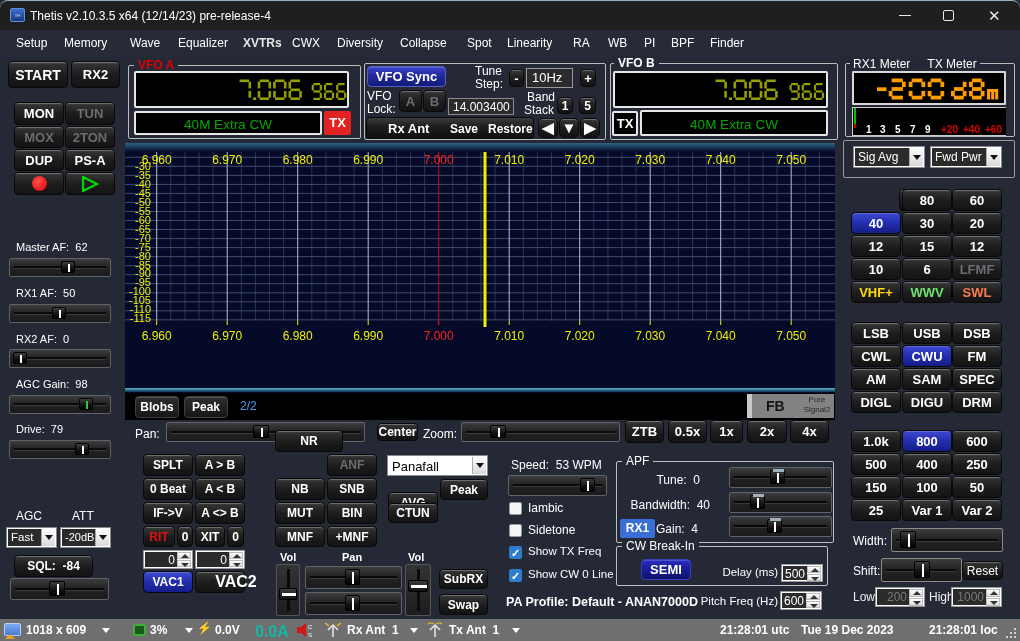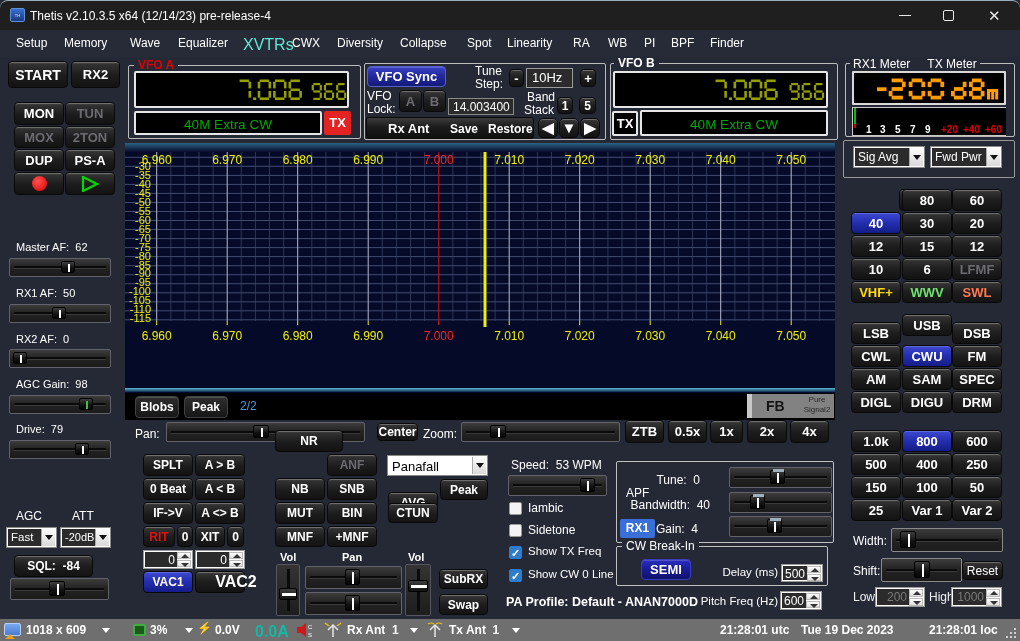--- a/index.html
+++ b/index.html
@@ -11,21 +11,21 @@
 <div class="A" style="left:10px;top:8px;width:15px;height:14px;background:linear-gradient(180deg,#3a6fd0,#1a3a80);border:1px solid #6090d8;border-radius:2px;color:#cfe0ff;font-size:4px;text-align:center;line-height:14px;">TH</div>
 <div class="A" style="left:30px;top:9px;font-size:12px;color:#fff;font-weight:400;white-space:nowrap;">Thetis v2.10.3.5 x64 (12/14/23) pre-release-4</div>
 <div class="A" style="left:899px;top:15px;width:12px;height:1px;background:#e8e8e8;"></div>
 <div class="A" style="left:943px;top:10px;width:11px;height:11px;border:1px solid #e8e8e8;border-radius:2px;"></div>
 <div class="A" style="left:988px;top:8px;color:#e8e8e8;font-size:15px;font-weight:400;line-height:15px;">✕</div>
 <div class="A" style="left:0px;top:30px;width:1020px;height:27px;background:#272b37;"></div>
 <div class="A" style="left:16px;top:36px;font-size:12px;color:#fff;font-weight:400;white-space:nowrap;">Setup</div>
 <div class="A" style="left:64px;top:36px;font-size:12px;color:#fff;font-weight:400;white-space:nowrap;">Memory</div>
 <div class="A" style="left:130px;top:36px;font-size:12px;color:#fff;font-weight:400;white-space:nowrap;">Wave</div>
 <div class="A" style="left:178px;top:36px;font-size:12px;color:#fff;font-weight:400;white-space:nowrap;">Equalizer</div>
-<div class="A" style="left:243px;top:36px;font-size:16px;color:#5eead4;font-weight:400;white-space:nowrap;">XVTRs</div>
+<div class="A" style="left:243px;top:36px;font-size:12px;color:#e5e5e5;font-weight:700;white-space:nowrap;">XVTRs</div>
 <div class="A" style="left:292px;top:36px;font-size:12px;color:#fff;font-weight:400;white-space:nowrap;">CWX</div>
 <div class="A" style="left:337px;top:36px;font-size:12px;color:#fff;font-weight:400;white-space:nowrap;">Diversity</div>
 <div class="A" style="left:400px;top:36px;font-size:12px;color:#fff;font-weight:400;white-space:nowrap;">Collapse</div>
 <div class="A" style="left:467px;top:36px;font-size:12px;color:#fff;font-weight:400;white-space:nowrap;">Spot</div>
 <div class="A" style="left:507px;top:36px;font-size:12px;color:#fff;font-weight:400;white-space:nowrap;">Linearity</div>
 <div class="A" style="left:573px;top:36px;font-size:12px;color:#fff;font-weight:400;white-space:nowrap;">RA</div>
 <div class="A" style="left:608px;top:36px;font-size:12px;color:#fff;font-weight:400;white-space:nowrap;">WB</div>
 <div class="A" style="left:644px;top:36px;font-size:12px;color:#fff;font-weight:400;white-space:nowrap;">PI</div>
 <div class="A" style="left:671px;top:36px;font-size:12px;color:#fff;font-weight:400;white-space:nowrap;">BPF</div>
 <div class="A" style="left:710px;top:36px;font-size:12px;color:#fff;font-weight:400;white-space:nowrap;">Finder</div>
@@ -537,21 +537,21 @@
 <div class="A" style="left:509px;top:502px;width:13px;height:13px;background:#f4f4f4;border:1px solid #9a9a9a;border-radius:2px;"></div>
 <div class="A" style="left:528px;top:501px;font-size:12px;color:#fff;font-weight:400;white-space:nowrap;">Iambic</div>
 <div class="A" style="left:509px;top:524px;width:13px;height:13px;background:#f4f4f4;border:1px solid #9a9a9a;border-radius:2px;"></div>
 <div class="A" style="left:528px;top:523px;font-size:12px;color:#fff;font-weight:400;white-space:nowrap;">Sidetone</div>
 <div class="A" style="left:509px;top:546px;width:13px;height:13px;background:#2e7ccc;border:1px solid #2e7ccc;border-radius:2px;color:#fff;font-size:11px;font-weight:700;text-align:center;line-height:13px;">✓</div>
 <div class="A" style="left:528px;top:545px;font-size:11.5px;color:#fff;font-weight:400;white-space:nowrap;">Show TX Freq</div>
 <div class="A" style="left:509px;top:569px;width:13px;height:13px;background:#2e7ccc;border:1px solid #2e7ccc;border-radius:2px;color:#fff;font-size:11px;font-weight:700;text-align:center;line-height:13px;">✓</div>
 <div class="A" style="left:528px;top:568px;font-size:11.5px;color:#fff;font-weight:400;white-space:nowrap;">Show CW 0 Line</div>
 <div class="A" style="left:506px;top:595px;font-size:12.5px;color:#fff;font-weight:700;white-space:nowrap;">PA Profile: Default - ANAN7000D</div>
 <div class="A" style="left:616px;top:461px;width:218px;height:82px;border:1px solid #c0c0c0;border-radius:2px;"></div>
-<div class="A" style="left:622px;top:454px;background:#252936;padding:0 4px;color:#fff;font-size:12px;font-weight:400;white-space:nowrap;margin-top:32px;">APF</div>
+<div class="A" style="left:622px;top:454px;background:#252936;padding:0 4px;color:#fff;font-size:12px;font-weight:400;white-space:nowrap;">APF</div>
 <div class="A" style="left:620px;top:473px;width:80px;text-align:right;font-size:12px;color:#fff;font-weight:400;white-space:nowrap;">Tune:&nbsp; 0</div>
 <div class="A" style="left:729px;top:467px;width:103px;height:21px;border:1px solid #62626a;border-radius:2px;background:linear-gradient(180deg,#3c3c3c,#242424 45%,#1b1b1b);">
     <div class="A" style="left:4px;top:8px;width:93px;height:3px;background:#0a0a0a;border-bottom:1px solid #3a3a3a;"></div>
     <div class="A" style="left:40px;top:2px;width:15px;height:14px;background:linear-gradient(180deg,#3e3e3e,#121212 60%,#060606);border:1px solid #000;border-radius:2px;">
       <div class="A" style="left:2px;top:-2px;width:11px;height:3px;background:#9fb0bd;"></div>
       <div class="A" style="left:6px;top:2px;width:2px;height:10px;background:#fff;"></div>
     </div>
   </div>
 <div class="A" style="left:620px;top:498px;width:90px;text-align:right;font-size:12px;color:#fff;font-weight:400;white-space:nowrap;">Bandwidth:&nbsp; 40</div>
 <div class="A" style="left:729px;top:492px;width:103px;height:21px;border:1px solid #62626a;border-radius:2px;background:linear-gradient(180deg,#3c3c3c,#242424 45%,#1b1b1b);">
@@ -602,21 +602,21 @@
 <div class="b" style="left:851px;top:235px;width:50px;height:22px;font-size:13px;">12</div>
 <div class="b" style="left:902px;top:235px;width:50px;height:22px;font-size:13px;">15</div>
 <div class="b" style="left:952px;top:235px;width:50px;height:22px;font-size:13px;">12</div>
 <div class="b" style="left:851px;top:258px;width:50px;height:22px;font-size:13px;">10</div>
 <div class="b" style="left:902px;top:258px;width:50px;height:22px;font-size:13px;">6</div>
 <div class="b dis" style="left:952px;top:258px;width:50px;height:22px;font-size:13px;">LFMF</div>
 <div class="b" style="left:851px;top:281px;width:50px;height:22px;font-size:13px;color:#ffd810;">VHF+</div>
 <div class="b" style="left:902px;top:281px;width:50px;height:22px;font-size:13px;color:#70e070;">WWV</div>
 <div class="b" style="left:952px;top:281px;width:50px;height:22px;font-size:13px;color:#ff7850;">SWL</div>
 <div class="b" style="left:851px;top:322px;width:50px;height:22px;font-size:13px;text-align:center;">LSB</div>
-<div class="b" style="left:902px;top:314px;width:50px;height:22px;font-size:13px;">USB</div>
+<div class="b" style="left:902px;top:322px;width:50px;height:22px;font-size:13px;">USB</div>
 <div class="b" style="left:952px;top:322px;width:50px;height:22px;font-size:13px;">DSB</div>
 <div class="b" style="left:851px;top:345px;width:50px;height:22px;font-size:13px;">CWL</div>
 <div class="b sel" style="left:902px;top:345px;width:50px;height:22px;font-size:13px;">CWU</div>
 <div class="b" style="left:952px;top:345px;width:50px;height:22px;font-size:13px;">FM</div>
 <div class="b" style="left:851px;top:368px;width:50px;height:22px;font-size:13px;">AM</div>
 <div class="b" style="left:902px;top:368px;width:50px;height:22px;font-size:13px;">SAM</div>
 <div class="b" style="left:952px;top:368px;width:50px;height:22px;font-size:13px;">SPEC</div>
 <div class="b" style="left:851px;top:391px;width:50px;height:22px;font-size:13px;">DIGL</div>
 <div class="b" style="left:902px;top:391px;width:50px;height:22px;font-size:13px;">DIGU</div>
 <div class="b" style="left:952px;top:391px;width:50px;height:22px;font-size:13px;">DRM</div>

